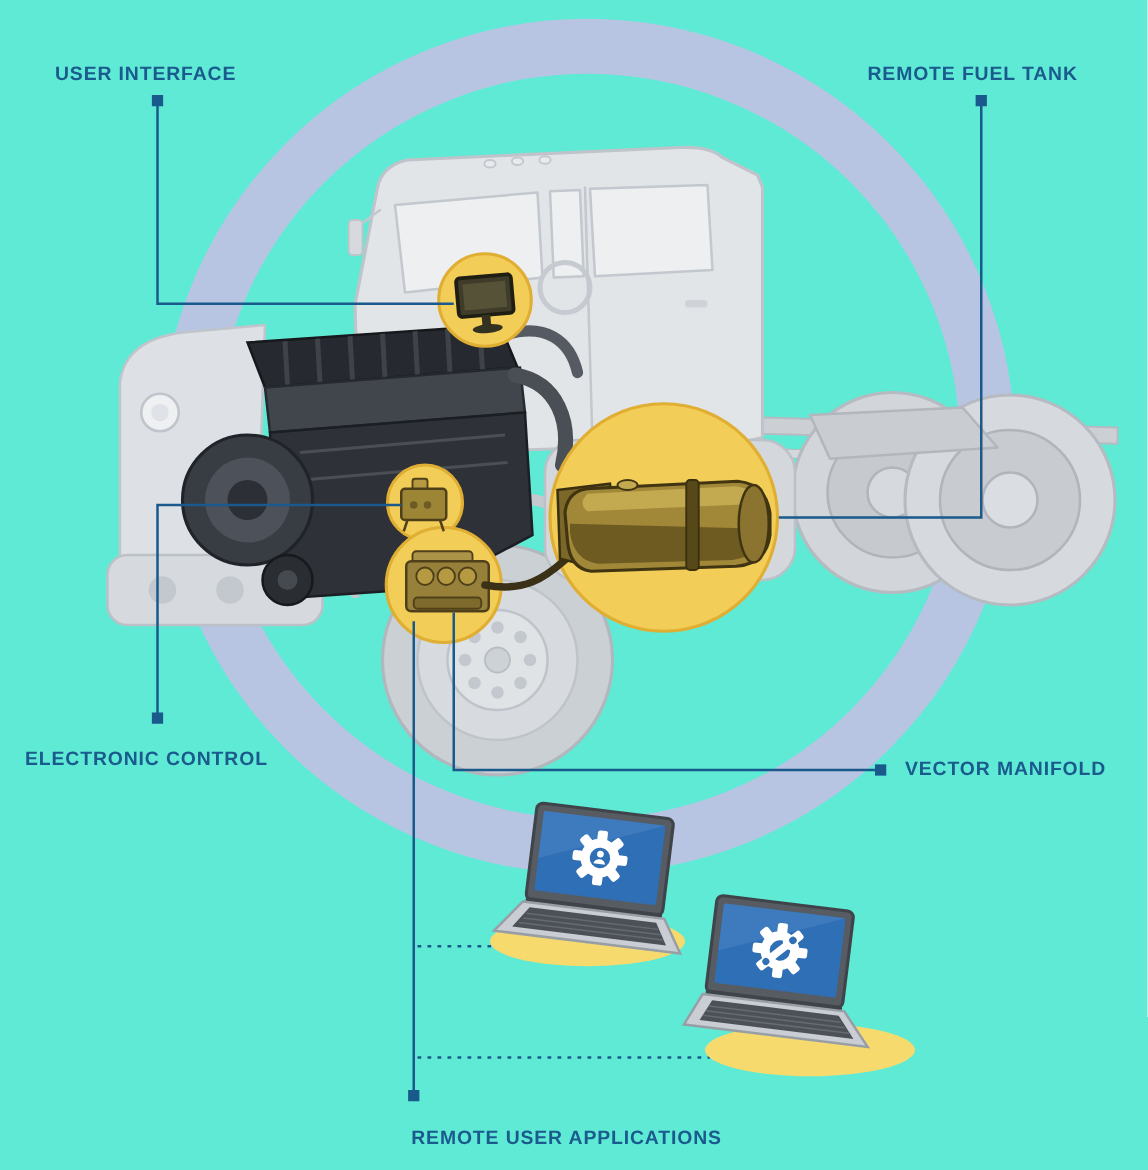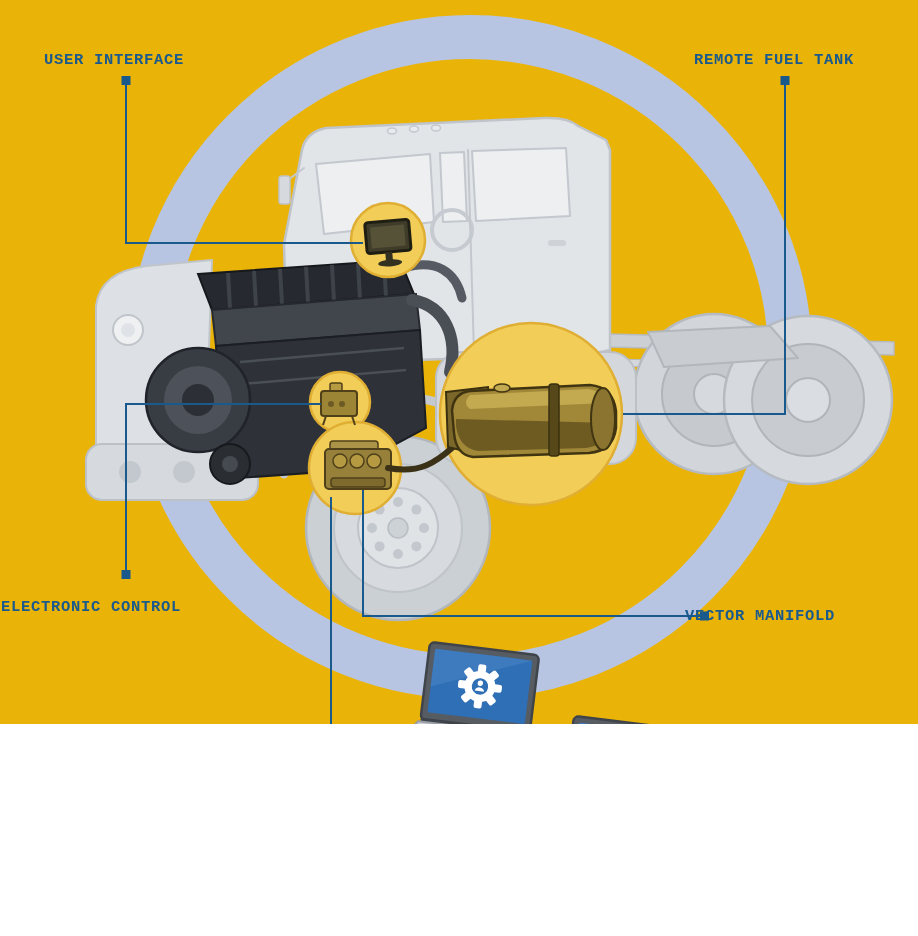--- a/index.html
+++ b/index.html
@@ -1,28 +1,28 @@
 <!DOCTYPE html>
 <html><head>
 <meta charset="utf-8">
 <style>
   html,body{margin:0;padding:0;background:#ffffff;}
   .stage{
-    position:relative;width:918px;height:724px;overflow:hidden;background:#eab308;
-    font-family:Liberation Mono, monospace;
+    position:relative;width:918px;height:936px;overflow:hidden;background:#5eead4;
+    font-family:Liberation Sans, sans-serif;
   }
   .stage svg{position:absolute;left:0;top:0;}
   .label{
     position:absolute;color:#1a5a8d;font-weight:700;font-size:15.5px;
     letter-spacing:.7px;white-space:nowrap;
   }
   .label-ui{left:44px;top:51px;}
   .label-tank{left:694px;top:51px;}
-  .label-ecu{left:1px;top:598px;line-height:19px;}
-  .label-manifold{left:685px;top:607px;}
+  .label-ecu{left:20px;top:598px;line-height:19px;}
+  .label-manifold{left:724px;top:607px;}
   .label-remote{left:329px;top:902px;}
   .connector{fill:none;stroke:#19598c;stroke-width:2;}
   .dashed{stroke-dasharray:3 5;}
   .node{fill:#19598c;stroke:none;}
   .hl{stroke:#dfae33;stroke-width:2.5;}
 </style>
 </head>
 <body>
 
 <div class="stage">
@@ -234,14 +234,15 @@
     </g>
   </g>
 </svg>
 
   <div class="label label-ui">USER INTERFACE</div>
   <div class="label label-tank">REMOTE FUEL TANK</div>
   <div class="label label-ecu">
     <div>ELECTRONIC CONTROL</div>
   </div>
   <div class="label label-manifold">VECTOR MANIFOLD</div>
+  <div class="label label-remote">REMOTE USER APPLICATIONS</div>
 
 </div>
 
 </body></html>

